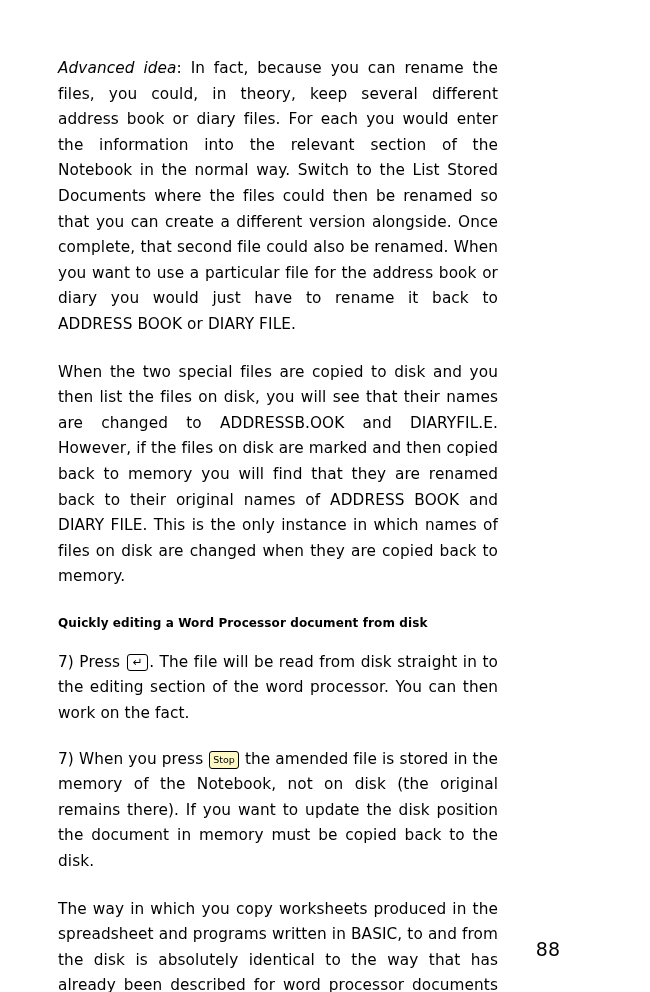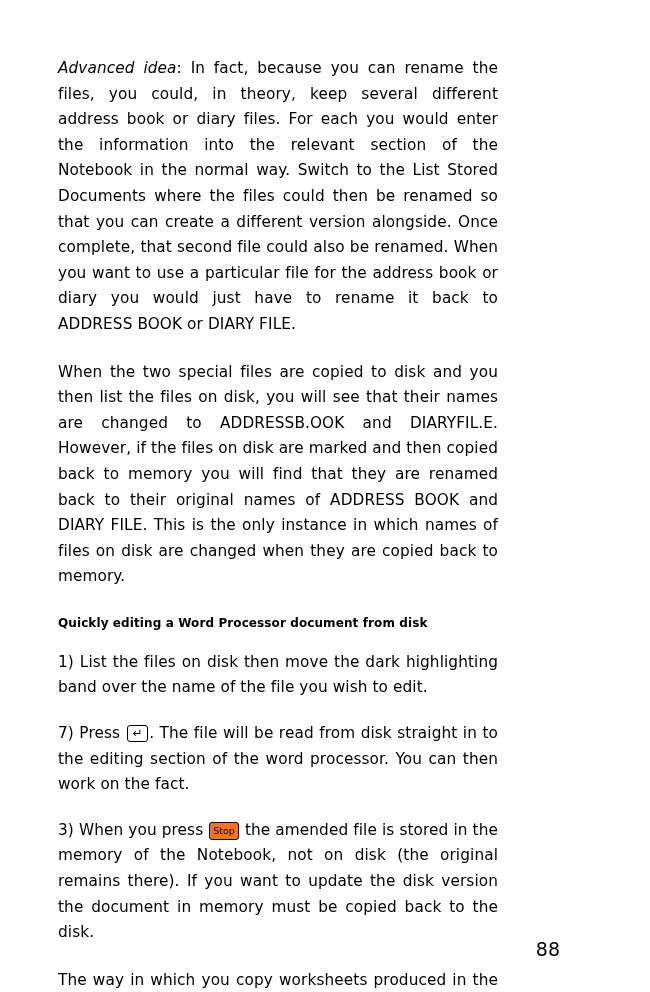--- a/index.html
+++ b/index.html
@@ -60,21 +60,21 @@
   }
   .keycap.enter {
     font-size: 12px;
     padding: 0px 5px 1px 5px;
     letter-spacing: -0.5px;
   }
   .keycap.stop {
     font-size: 9.5px;
     padding: 1px 3px 1px 3px;
     letter-spacing: 0px;
-    background: #f97316;
+    background: #fef9c3;
   }
   .pagenum {
     position: absolute;
     left: 0;
     right: 0;
     top: 940px;
     text-align: right;
     font-size: 19px;
     line-height: 18px;
   }
@@ -83,23 +83,22 @@
 <body>
 
 <div class="page">
 
   <p class="para"><span class="lead-italic">Advanced idea</span><span>: In fact, because you can rename the files, you could, in theory, keep several different address book or diary files. For each you would enter the information into the relevant section of the Notebook in the normal way. Switch to the List Stored Documents where the files could then be renamed so that you can create a different version alongside. Once complete, that second file could also be renamed. When you want to use a particular file for the address book or diary you would just have to rename it back to ADDRESS BOOK or DIARY FILE.</span></p>
 
   <p class="para">When the two special files are copied to disk and you then list the files on disk, you will see that their names are changed to ADDRESSB.OOK and DIARYFIL.E. However, if the files on disk are marked and then copied back to memory you will find that they are renamed back to their original names of ADDRESS BOOK and DIARY FILE. This is the only instance in which names of files on disk are changed when they are copied back to memory.</p>
 
   <h2 class="heading">Quickly editing a Word Processor document from disk</h2>
 
-  <p class="para tight">1) List the files on disk then move the dark highlighting band over the name of the file you wish to edit.</p>
 
   <p class="para tight"><span>7) Press </span><span class="keycap enter">↵</span><span>. The file will be read from disk straight in to the editing section of the word processor. You can then work on the fact.</span></p>
 
-  <p class="para"><span>3) When you press </span><span class="keycap stop">Stop</span><span> the amended file is stored in the memory of the Notebook, not on disk (the original remains there). If you want to update the disk version the document in memory must be copied back to the disk.</span></p>
+  <p class="para"><span>7) When you press </span><span class="keycap stop">Stop</span><span> the amended file is stored in the memory of the Notebook, not on disk (the original remains there). If you want to update the disk position the document in memory must be copied back to the disk.</span></p>
 
 
   <p class="para"><span>The way in which you copy worksheets produced in the spreadsheet and programs written in BASIC, to and from the disk is absolutely identical to the way that has already been described for word processor documents and the address and diary files. You can either do it from the List of Stored Worksheets or even from the List of Stored Documents. The only difference between the two is that if you list disk files, position the dark band over the name of a file on disk and press </span></p>
 
   <div class="pagenum">88</div>
 </div>
 
 </body></html>

